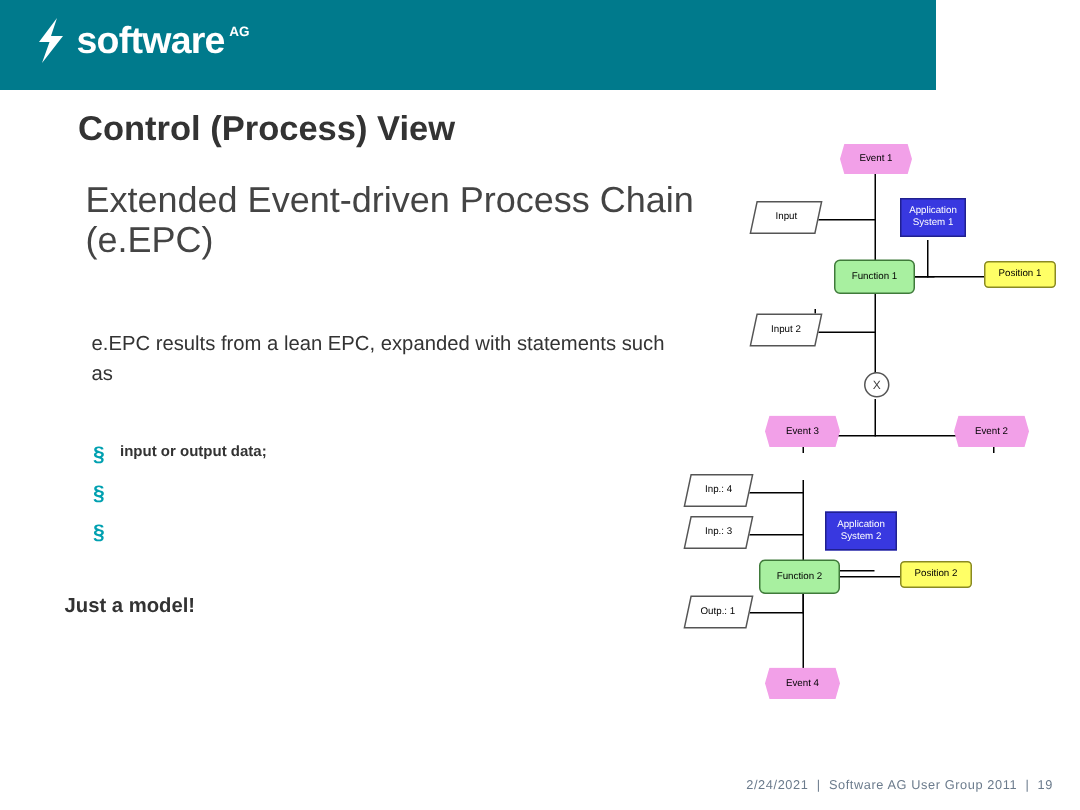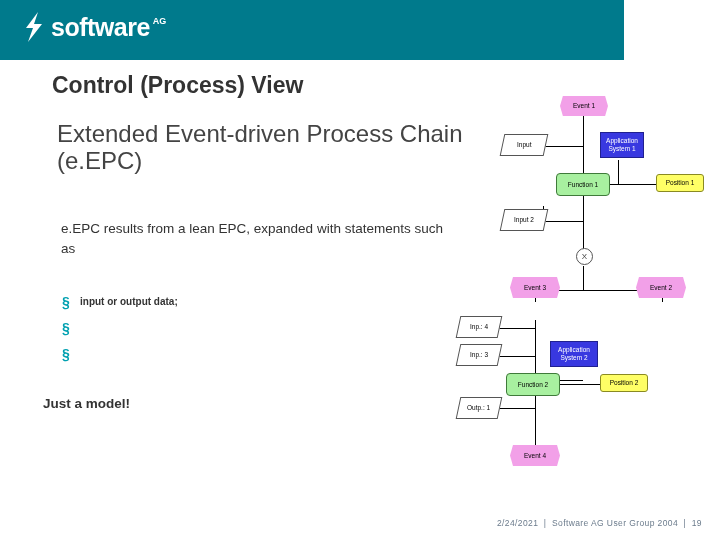--- a/index.html
+++ b/index.html
@@ -227,21 +227,21 @@
     <div class="bullet-mark">§</div>
   </div>
   <div class="bullet-row">
     <div class="bullet-mark">§</div>
   </div>
 </div>
 
 <div class="closing-line">Just a model!</div>
 
 <div class="footer">
-  <span>2/24/2021</span><span>  </span><span>|</span><span>  </span><span>Software AG User Group 2004</span><span>  </span><span>|</span><span>  </span><span>19</span>
+  <span>2/24/2021</span><span>  </span><span>|</span><span>  </span><span>Software AG User Group 2011</span><span>  </span><span>|</span><span>  </span><span>19</span>
 </div>
 
 <div class="diagram">
 
   <div class="connector" style="left:143px; top:28px; width:1px; height:68px;"></div>
   <div class="connector" style="left:103px; top:58px; width:41px; height:1px;"></div>
   <div class="connector" style="left:143px; top:96px; width:40px; height:1px;"></div>
   <div class="connector" style="left:178px; top:72px; width:1px; height:25px;"></div>
   <div class="connector" style="left:170px; top:96px; width:53px; height:1px;"></div>
   <div class="connector" style="left:222px; top:96px; width:1px; height:0px;"></div>

